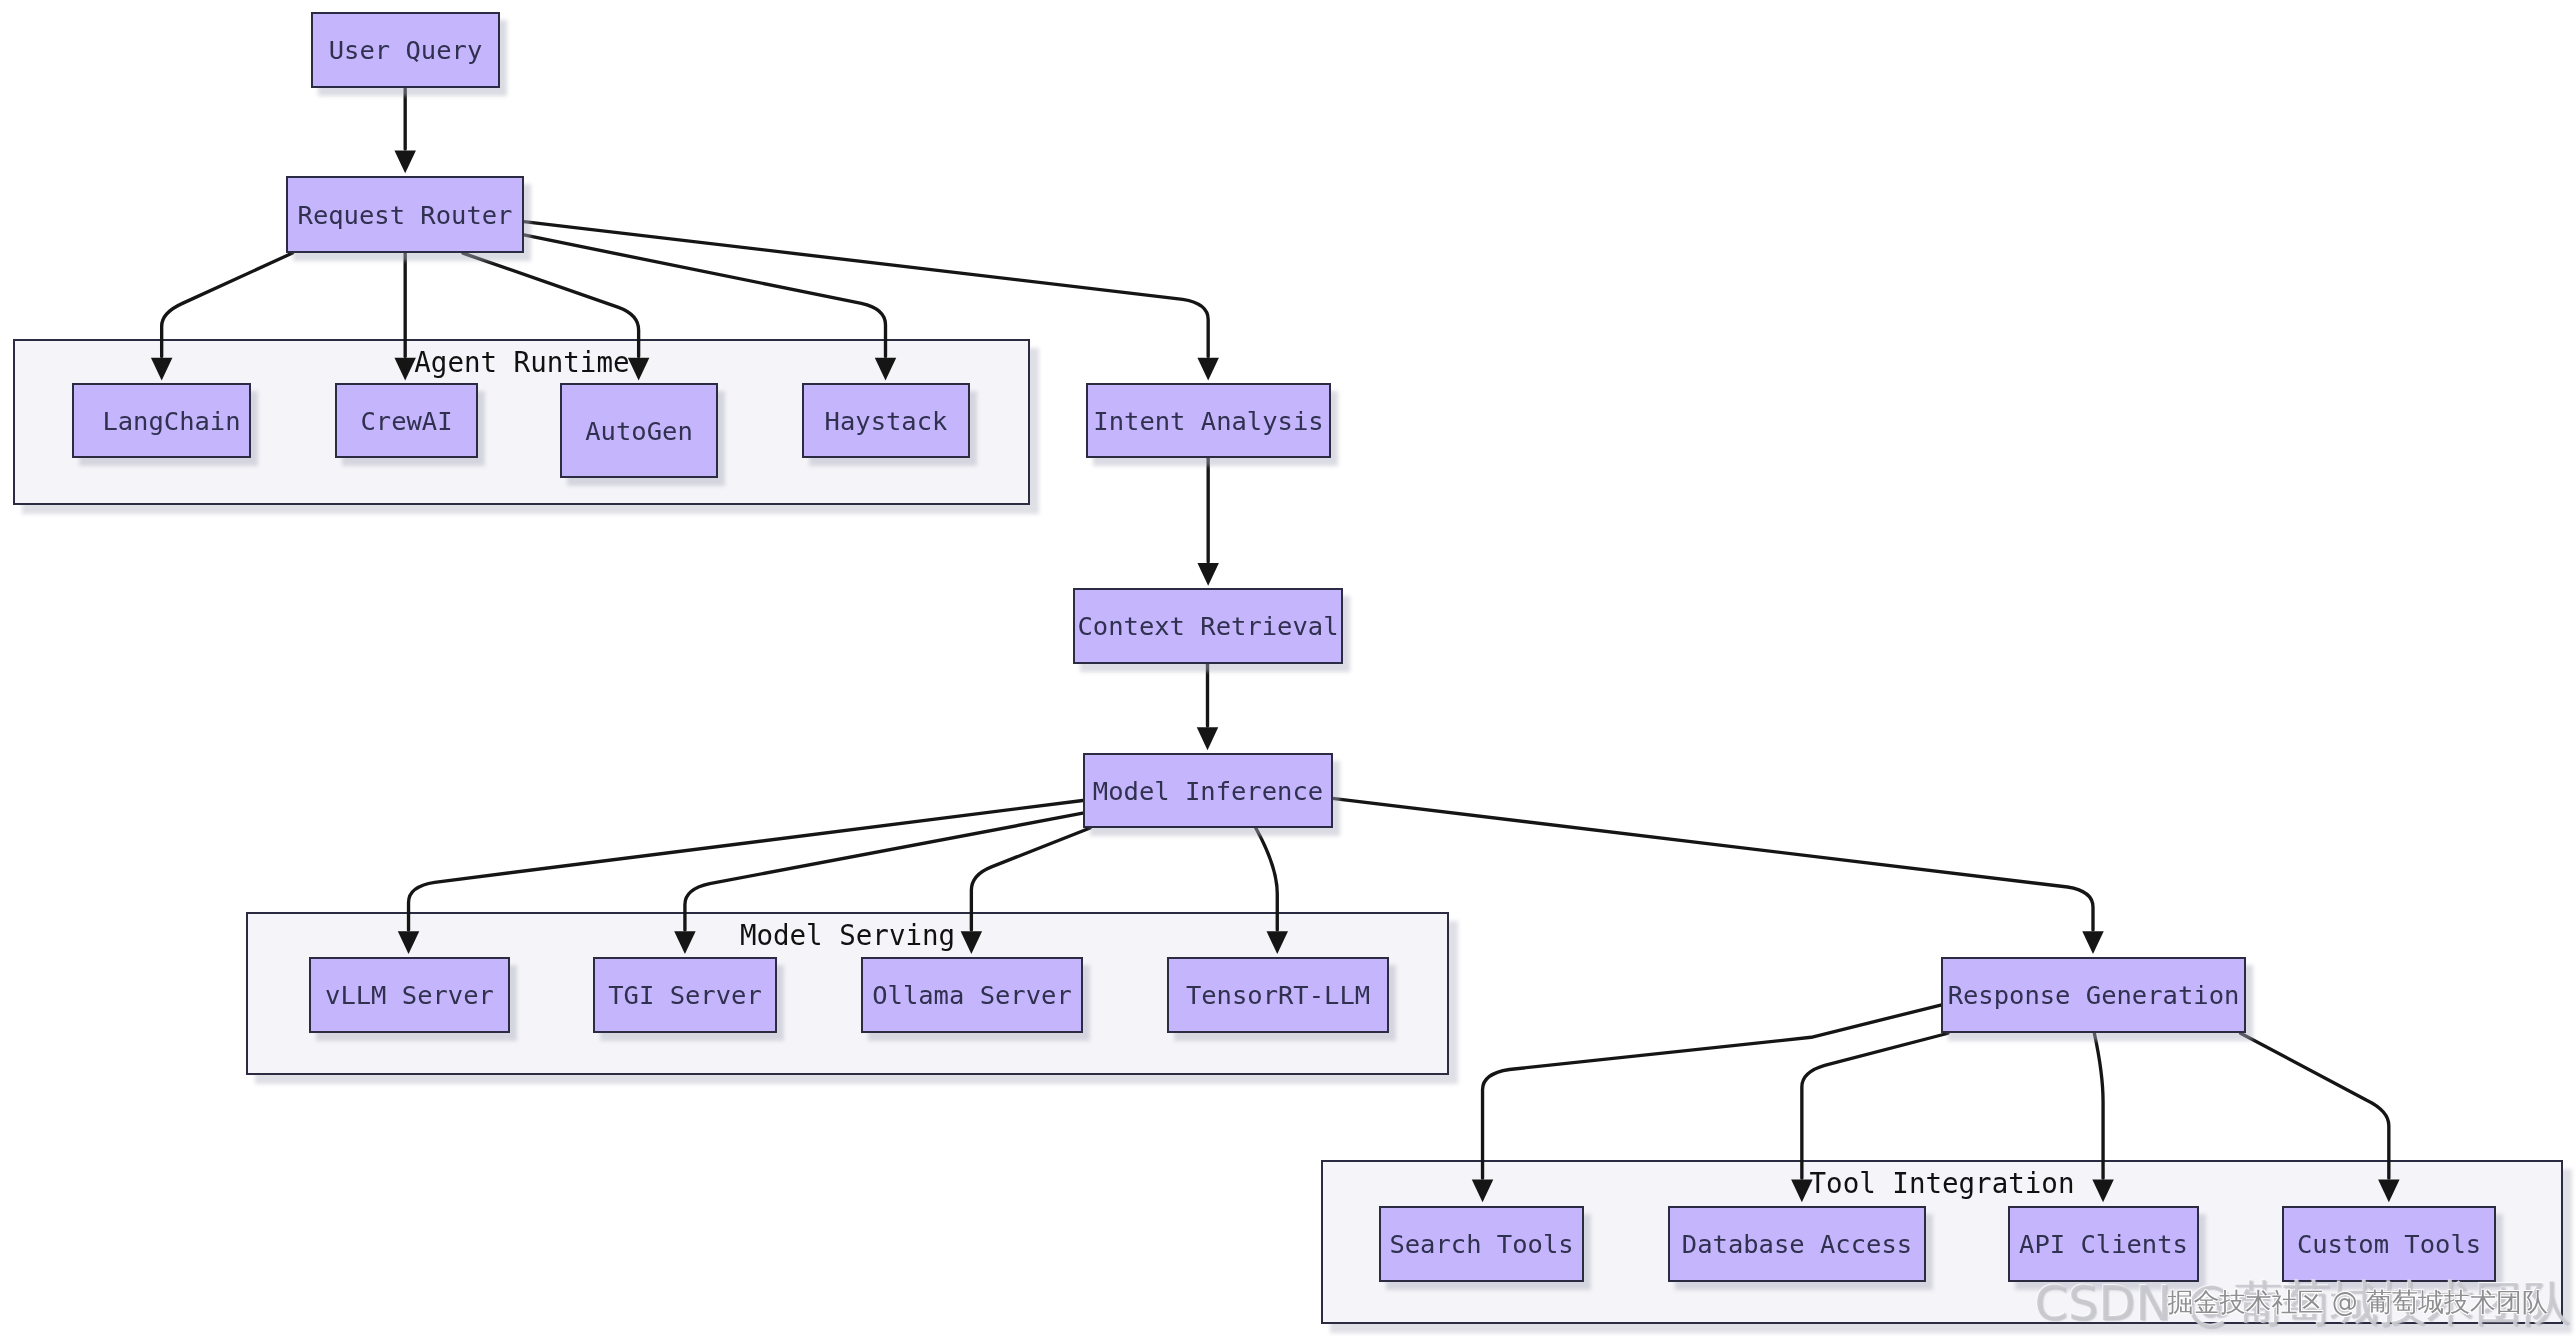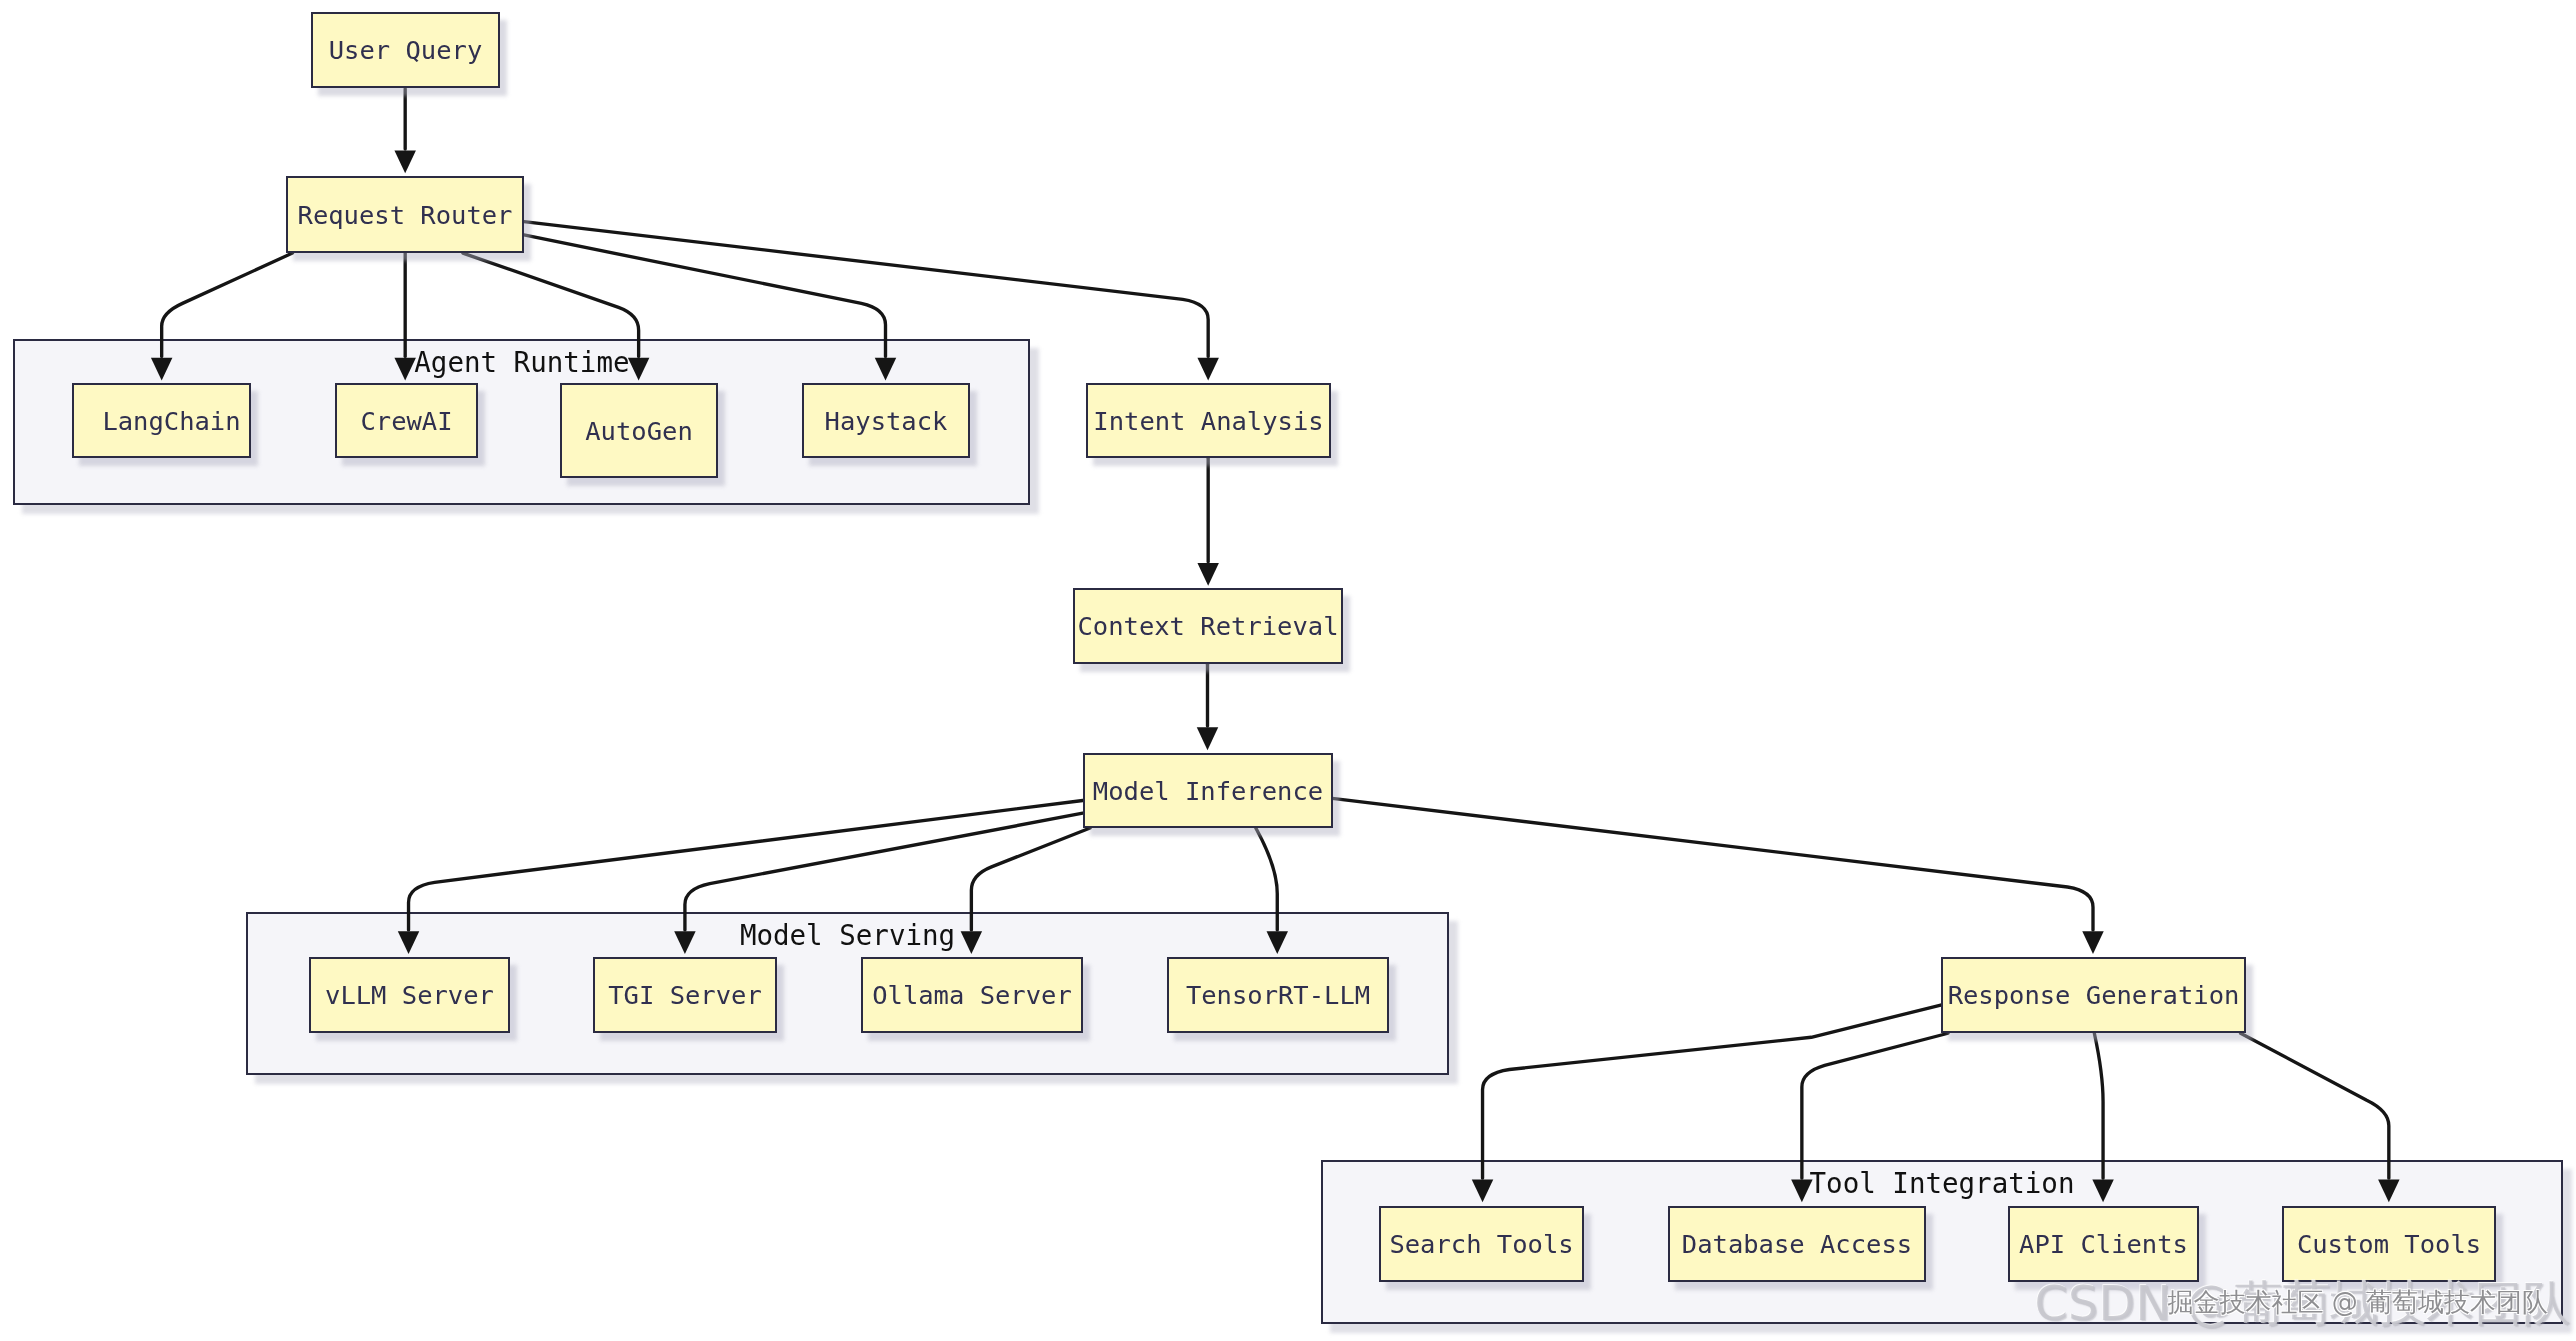--- a/index.html
+++ b/index.html
@@ -34,21 +34,21 @@
   .edge-layer path{
     fill:none;
     stroke:#151515;
     stroke-width:5;
     stroke-linecap:round;
     stroke-linejoin:round;
   }
   .edge-layer polygon{fill:#151515;stroke:none;}
   .node{
     position:absolute;
-    background:#fef9c3;
+    background:#c4b5fd;
     border:2.7px solid #2b2b42;
     box-shadow:6.7px 8px 4px rgba(176,176,192,0.45);
     box-sizing:border-box;
     display:flex;align-items:center;justify-content:center;
     color:#30304f;
     font-size:25.5px;
     white-space:nowrap;
     z-index:4;
   }
   .wm-large{

